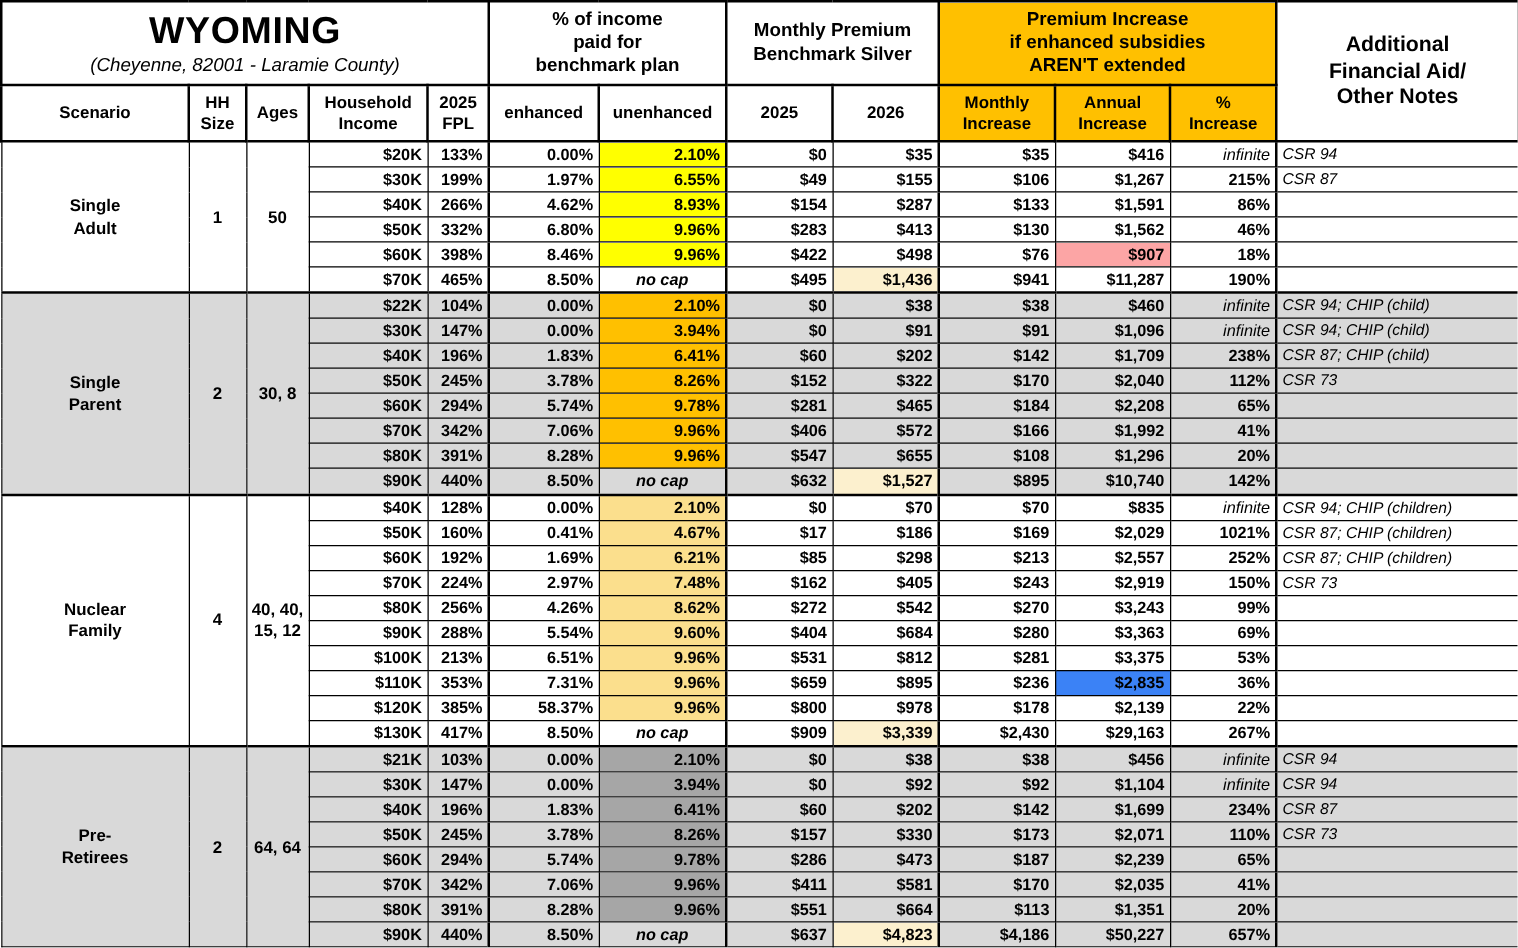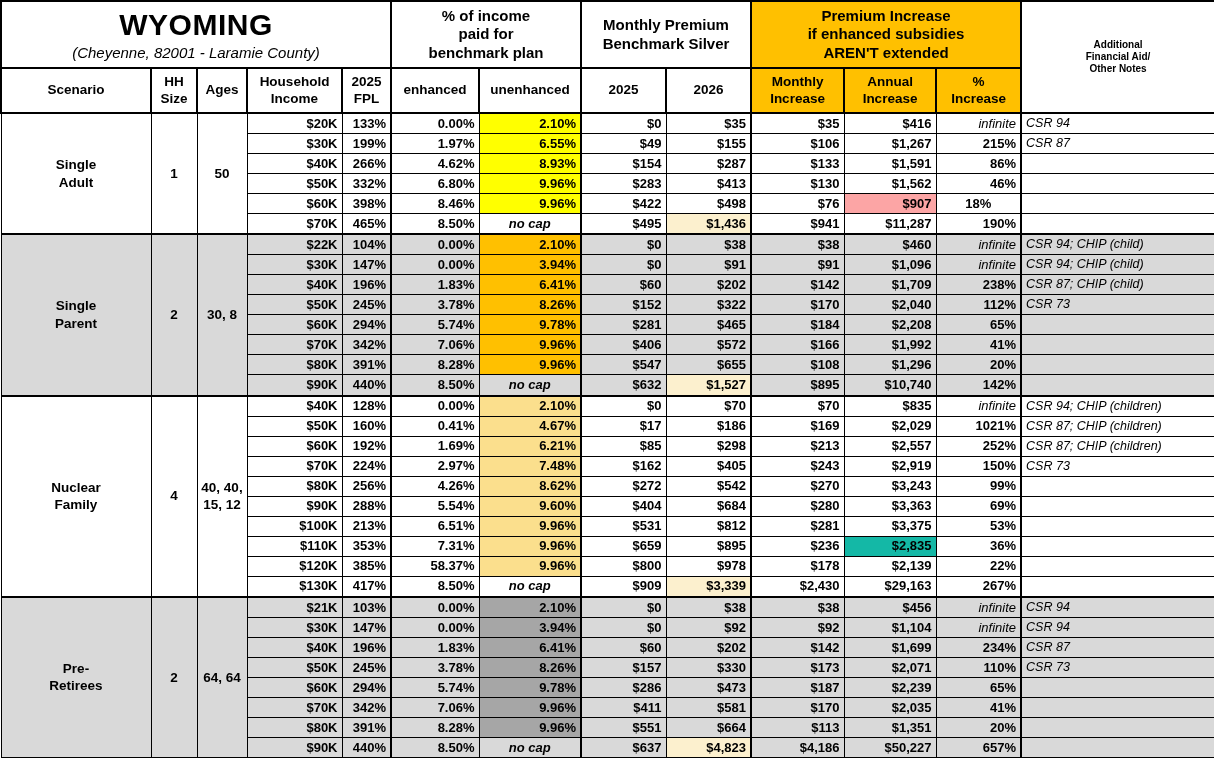--- a/index.html
+++ b/index.html
@@ -6,21 +6,21 @@
   body { font-family:"Liberation Sans","DejaVu Sans",sans-serif; color:#000; }
   #app { width:1214px; height:758px; background:#fff; overflow:hidden; }
   table { width:1214px; height:758px; border-collapse:collapse; table-layout:fixed; background:#fff; }
   td { border:1px solid #000; vertical-align:middle; overflow:hidden; }
   thead td { border:2px solid #000; text-align:center; font-weight:bold; line-height:1.22; }
   .title-cell { }
   .main-title { font-size:30px; font-weight:bold; letter-spacing:0.5px; }
   .sub-title { font-size:15px; font-style:italic; font-weight:normal; margin-top:1px; }
   .sect { font-size:15px; white-space:pre-line; }
   .colhead { font-size:13.5px; white-space:pre-line; }
-  .notes-head { font-size:10px; white-space:pre-line;border-radius:21px; }
+  .notes-head { font-size:17px; white-space:pre-line;border-radius:21px; }
   tbody td { font-size:13px; line-height:1.05; padding:0 4px; }
   .num { font-weight:bold; text-align:right; }
   .scenario { font-weight:bold; text-align:center; font-size:13.5px; white-space:pre-line; line-height:1.3; padding:0; }
   .nocap { text-align:center; font-style:italic; font-weight:bold; }
   .infinite { font-weight:normal; font-style:italic; }
   .notes { font-style:italic; font-weight:normal; text-align:left; font-size:12.5px; padding-left:4px; }
   .tL { border-left-width:2px; }
   .gTop td, td.gTop { border-top-width:2px; }
   tr.header1 { height:67px; }
   tr.header2 { height:45px; }
@@ -139,21 +139,21 @@
         </tr>
         <tr>
           <td class="num" style="background: rgb(255, 255, 255);">$60K</td>
           <td class="num" style="background: rgb(255, 255, 255);">398%</td>
           <td class="num tL" style="background: rgb(255, 255, 255);">8.46%</td>
           <td class="num" style="background: rgb(255, 255, 0);">9.96%</td>
           <td class="num tL" style="background: rgb(255, 255, 255);">$422</td>
           <td class="num" style="background: rgb(255, 255, 255);">$498</td>
           <td class="num tL" style="background: rgb(255, 255, 255);">$76</td>
           <td class="num" style="background: #fca5a5; padding-left: 28px;">$907</td>
-          <td class="num" style="background: rgb(255, 255, 255); text-align: center;">18%</td>
+          <td class="num" style="background: rgb(255, 255, 255);">18%</td>
           <td class="notes tL" style="background: rgb(255, 255, 255);"></td>
         </tr>
         <tr>
           <td class="num" style="background: rgb(255, 255, 255);">$70K</td>
           <td class="num" style="background: rgb(255, 255, 255);">465%</td>
           <td class="num tL" style="background: rgb(255, 255, 255);">8.50%</td>
           <td class="num nocap" style="background: rgb(255, 255, 255);">no cap</td>
           <td class="num tL" style="background: rgb(255, 255, 255);">$495</td>
           <td class="num" style="background: rgb(252, 240, 206);">$1,436</td>
           <td class="num tL" style="background: rgb(255, 255, 255);">$941</td>
@@ -351,21 +351,21 @@
           <td class="notes tL" style="background: rgb(255, 255, 255);"></td>
         </tr>
         <tr>
           <td class="num" style="background: rgb(255, 255, 255);">$110K</td>
           <td class="num" style="background: rgb(255, 255, 255);">353%</td>
           <td class="num tL" style="background: rgb(255, 255, 255);">7.31%</td>
           <td class="num" style="background: rgb(251, 223, 141);">9.96%</td>
           <td class="num tL" style="background: rgb(255, 255, 255);">$659</td>
           <td class="num" style="background: rgb(255, 255, 255);">$895</td>
           <td class="num tL" style="background: rgb(255, 255, 255);">$236</td>
-          <td class="num" style="background: #14b8a6;">$2,835</td>
+          <td class="num" style="background: #3b82f6;">$2,835</td>
           <td class="num" style="background: rgb(255, 255, 255);">36%</td>
           <td class="notes tL" style="background: rgb(255, 255, 255);"></td>
         </tr>
         <tr>
           <td class="num" style="background: rgb(255, 255, 255);">$120K</td>
           <td class="num" style="background: rgb(255, 255, 255);">385%</td>
           <td class="num tL" style="background: rgb(255, 255, 255);">58.37%</td>
           <td class="num" style="background: rgb(251, 223, 141);">9.96%</td>
           <td class="num tL" style="background: rgb(255, 255, 255);">$800</td>
           <td class="num" style="background: rgb(255, 255, 255);">$978</td>

